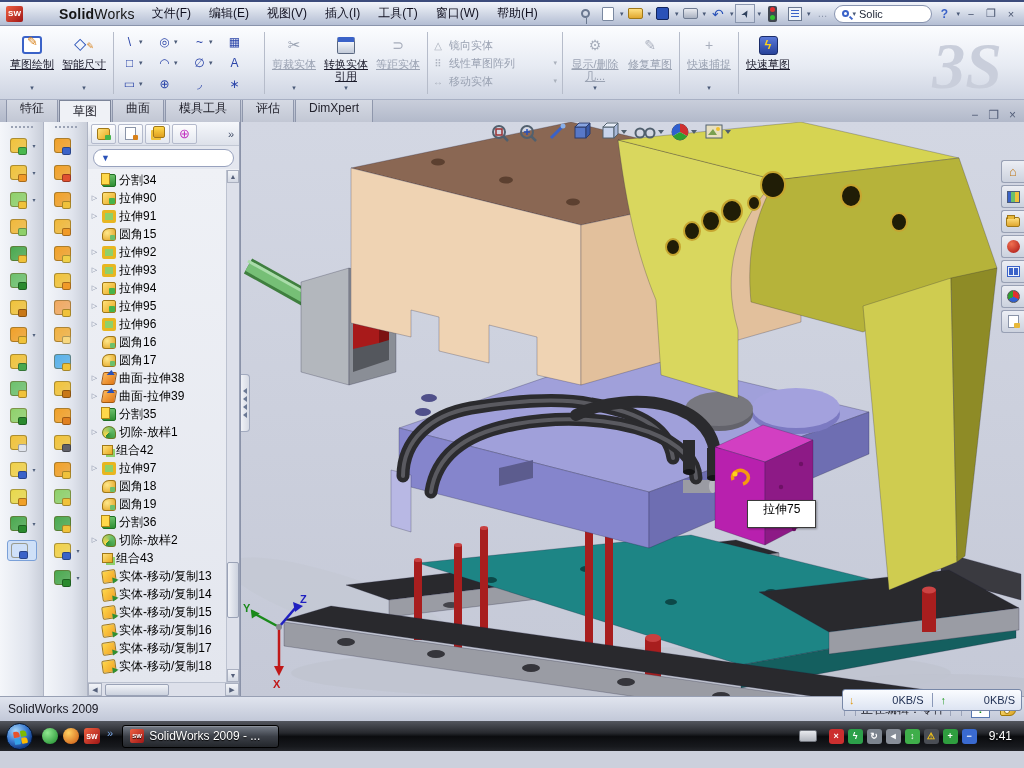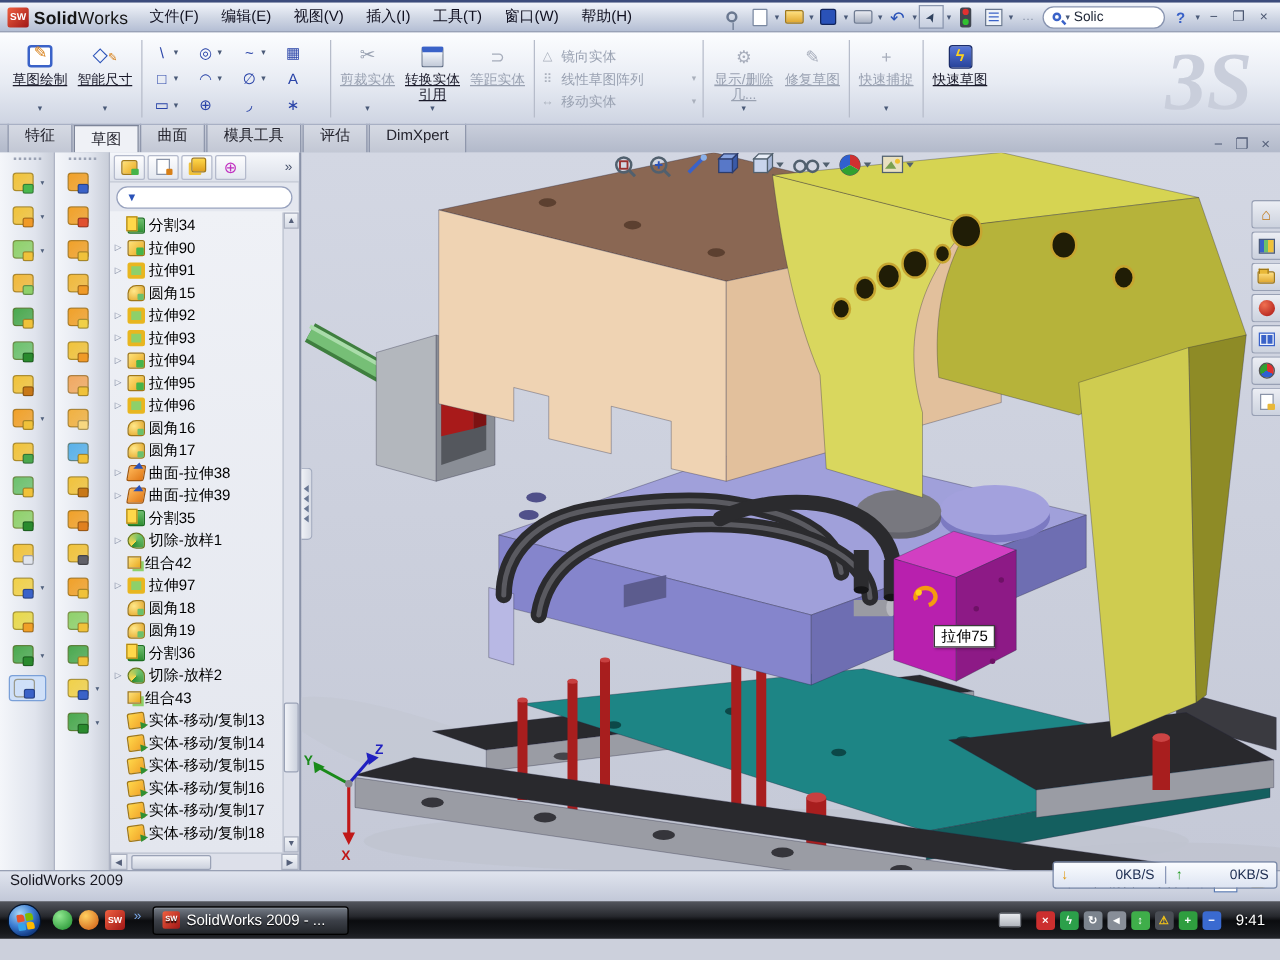--- a/index.html
+++ b/index.html
@@ -6,21 +6,21 @@
   html,body { width:1024px; height:768px; }
   body { font-family:"Liberation Sans", sans-serif; background:#ccd0dc; overflow:hidden; }
   .app { position:relative; width:1024px; height:768px; background:#ccd0dc; overflow:hidden; }
 
   
   .titlebar { height:26px; background:linear-gradient(#f2f5fb,#cfd6e4 55%,#b4bed4); border-top:2px solid #3c4c7c;
     border-bottom:1px solid #8a94ac; display:flex; align-items:center; padding:0 4px; }
   .logo { display:flex; align-items:center; gap:4px; padding:0 8px 0 2px; }
   .logo-cube { width:17px; height:16px; background:linear-gradient(135deg,#ef6040,#a01616); border-radius:2px;
     color:#fff; font-size:8px; font-weight:bold; display:flex; align-items:center; justify-content:center; }
-  .logo-text { font-size:14px; color:#141414; letter-spacing:.2px; }
+  .logo-text { font-size:14px; color:#141414; letter-spacing:.2px;margin-left:32px; }
   .logo-text b { font-weight:bold; }
   .menus { display:flex; font-size:12px; color:#101020; }
   .menu-item { padding:4px 9px; cursor:default; }
   .tb { display:flex; align-items:center; margin-left:auto; gap:2px; }
   .tbi { height:20px; min-width:20px; display:flex; align-items:center; justify-content:center; font-size:12px; color:#3a4a68; }
   .car { font-size:7px; color:#4a5a78; }
   .mini-page { width:12px; height:14px; background:#fff; border:1px solid #7a88a0; border-radius:1px; }
   .mini-folder { width:15px; height:11px; background:linear-gradient(#ffe080,#e0a830); border:1px solid #a07818; border-radius:1px 2px 2px 2px; }
   .mini-save { width:13px; height:13px; background:#2a52b8; border-radius:2px; border:1px solid #12255c; }
   .mini-print { width:15px; height:11px; background:linear-gradient(#e8eaf0,#aab2c2); border:1px solid #707c92; border-radius:2px; }
@@ -127,21 +127,21 @@
   .hscroll { height:14px; background:#dde0ea; border-top:1px solid #bcc2d0; display:flex; align-items:center; font-size:7px; color:#55607a; position:relative; }
   .hbtn { width:14px; height:13px; background:linear-gradient(#f2f4f8,#d4d9e4); border:1px solid #aab0c0; display:flex; align-items:center; justify-content:center; flex:none; }
   .hthumb { position:absolute; left:17px; width:64px; top:1px; height:12px; background:linear-gradient(#f0f2f7,#ccd2de); border:1px solid #9aa2b6; border-radius:2px; }
 
   
   .viewport { flex:1; position:relative; background:linear-gradient(#d3d7e3,#c5c9d7); overflow:hidden; border-left:1px solid #8a92a8; }
   svg.model { position:absolute; inset:0; }
   svg.model .f { stroke:rgba(35,35,60,.38); stroke-width:.7; }
   .headsup { position:absolute; left:248px; top:0; }
   .tooltip { position:absolute; left:506px; top:378px; background:#ffffff; border:1px solid #3a3a3a; font-size:12px;
-    padding:0 5px; height:18px; line-height:16px; color:#000; box-shadow:1px 1px 2px rgba(0,0,0,.35);text-align:center; }
+    padding:0 15px; height:28px; line-height:16px; color:#000; box-shadow:1px 1px 2px rgba(0,0,0,.35);text-align:center; }
   .taskpane { position:absolute; right:0; top:38px; width:23px; display:flex; flex-direction:column; gap:2px; }
   .tp { height:23px; background:linear-gradient(#eceef4,#ccd2de); border:1px solid #98a0b4; border-right:none;
     border-radius:3px 0 0 3px; display:flex; align-items:center; justify-content:center; }
   .tp-home { color:#c07818; font-size:13px; line-height:13px; }
   .tp-lib { width:13px; height:12px; background:linear-gradient(90deg,#3a62c8 30%,#6cc06c 30% 60%,#f0c23a 60%); border:1px solid #4a5a7a; }
   .tp-folder { width:14px; height:10px; background:linear-gradient(#ffe080,#e0a830); border:1px solid #a07818; border-radius:1px 2px 2px 2px; position:relative; }
   .tp-folder::before { content:""; position:absolute; left:0; top:-3px; width:6px; height:3px; background:#e8b838; border:1px solid #a07818; border-bottom:none; }
   .tp-sw { width:13px; height:13px; border-radius:50%; background:radial-gradient(circle at 35% 30%,#f07050,#a81414); }
   .tp-palette { width:13px; height:11px; background:#eef2fa; border:1px solid #3a62c8; display:grid; grid-template-columns:1fr 1fr; gap:1px; padding:1px; }
   .tp-palette i { background:#3a62c8; display:block; }
@@ -154,21 +154,21 @@
   .vsplit i { width:0; height:0; border-top:3px solid transparent; border-bottom:3px solid transparent; border-right:4px solid #6a7894; display:block; }
 
   
   .modeltabs { height:17px; background:linear-gradient(#ccd1de,#bac0d0); border-top:1px solid #98a0b4; display:flex; align-items:stretch; padding-left:258px; font-size:11px; }
   .navbtn { width:17px; display:flex; align-items:center; justify-content:center; font-size:7px; color:#45506a;
     background:linear-gradient(#eef0f6,#d2d7e2); border:1px solid #a2aabc; border-top:none; margin-right:1px; }
   .mtab { padding:0 12px; display:flex; align-items:center; background:linear-gradient(#d4d8e2,#c2c7d4); border:1px solid #8f97ac; border-top:none; color:#24242e; margin-right:1px; }
   .mtab.active { background:#f1f2f7; }
 
   
-  .statusbar { height:25px; background:linear-gradient(#e0e4ee,#c2c8d8); border-top:1px solid #98a0b4; display:flex; 
+  .statusbar { height:25px; background:linear-gradient(#e0e4ee,#c2c8d8); border-top:1px solid #98a0b4; display:flex; align-items:center;
     font-size:12px; color:#16161f; padding:0 8px; }
   .sbspacer { flex:1; }
   .sep { width:1px; height:14px; background:#9aa2b8; margin:0 5px; }
   .qbox { width:19px; height:17px; background:#fff; border:1px solid #5878b0; color:#1a8a1a; font-weight:bold; font-size:11px;
     display:flex; align-items:center; justify-content:center; margin:0 10px 0 4px; }
   .tagicon { width:16px; height:13px; background:linear-gradient(135deg,#ffe88a,#d8a020); border:1px solid #a07808;
     border-radius:2px 6px 6px 2px; position:relative; }
   .tagicon::after { content:""; position:absolute; left:3px; top:4px; width:4px; height:4px; border-radius:50%; background:#fff; border:1px solid #a07808; }
 
   

